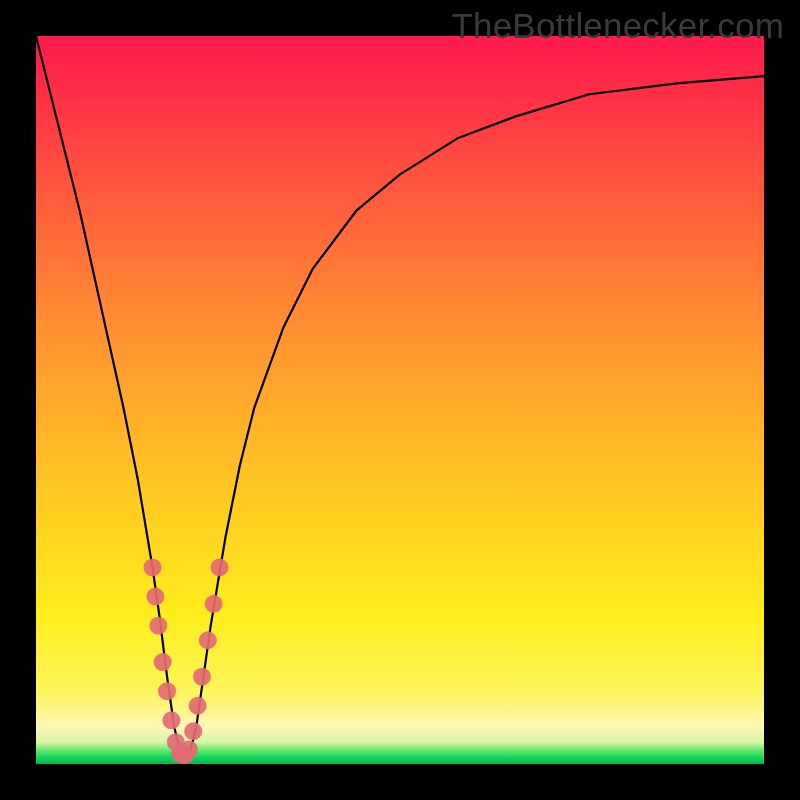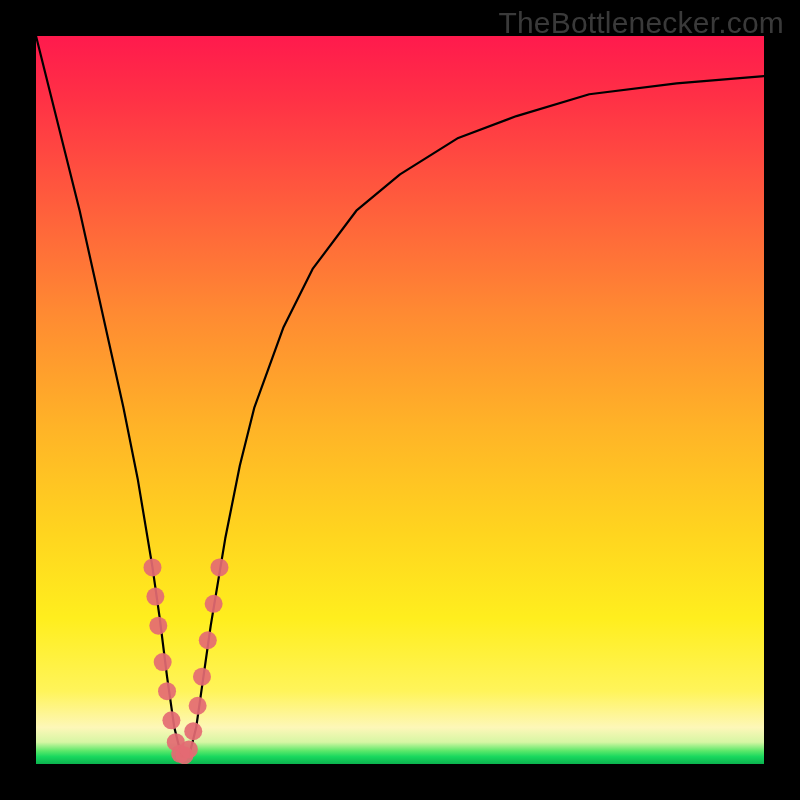--- a/index.html
+++ b/index.html
@@ -50,21 +50,21 @@
   }
   svg.curve {
     position: absolute;
     inset: 0;
   }
   .watermark {
     position: absolute;
     top: 6px;
     right: 16px;
     color: #3a3a3a;
-    font-size: 30px;
+    font-size: 35px;
     font-weight: 500;
     letter-spacing: 0.2px;
     user-select: none;
     margin-left: 28px;
   }
 </style>
 </head>
 <body>
 
 <div class="frame">

